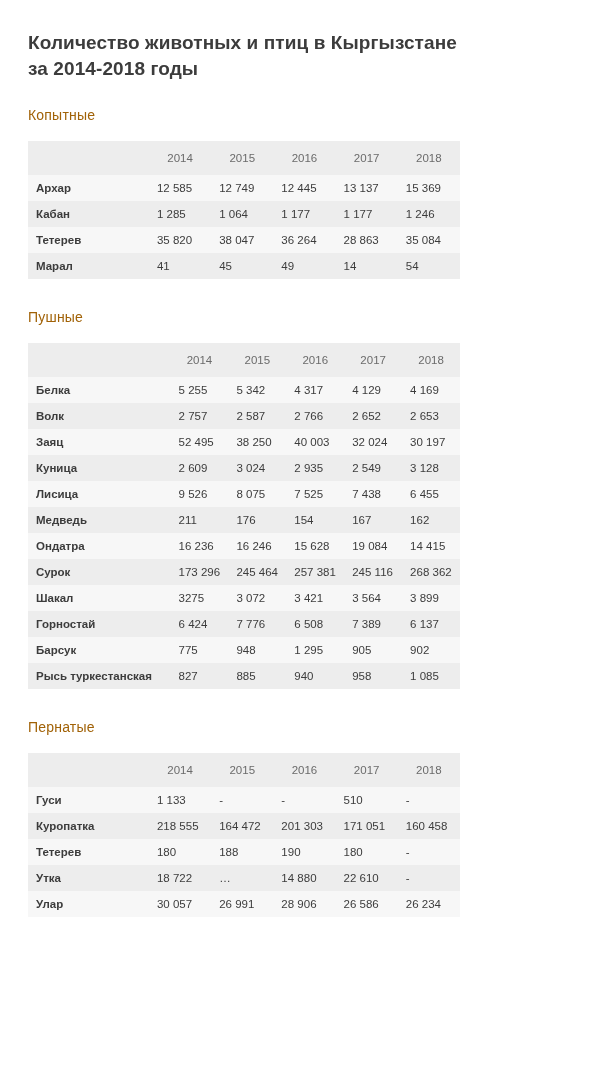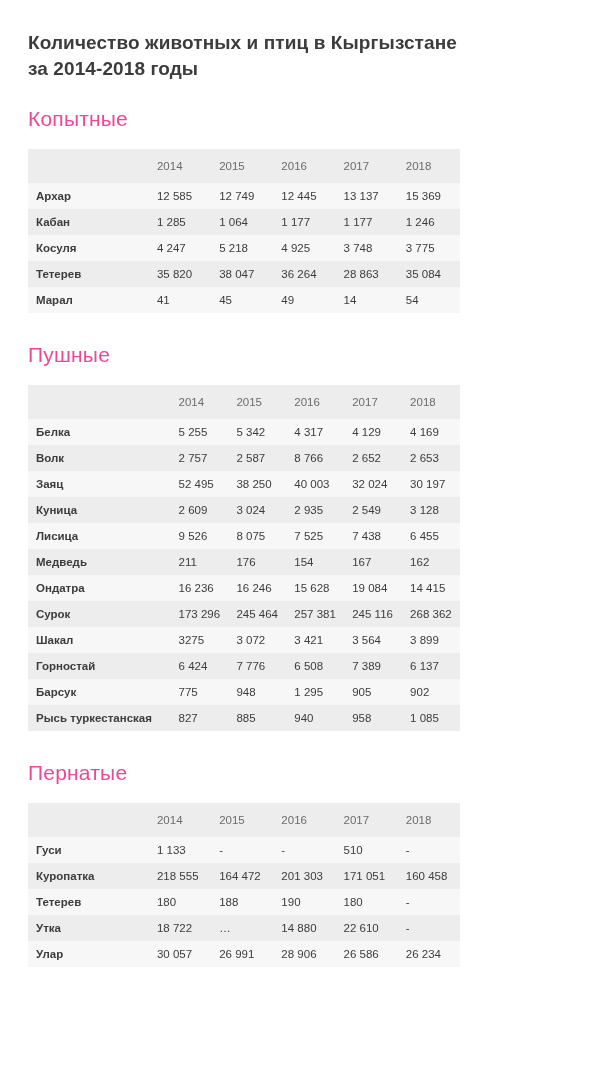--- a/index.html
+++ b/index.html
@@ -22,40 +22,40 @@
   }
   .title {
     font-size: 19px;
     font-weight: bold;
     color: #3c3c3c;
     line-height: 1.35;
     margin: 0 0 26px 0;
     letter-spacing: 0.1px;
   }
   .section-heading {
-    font-size: 21px;
+    font-size: 14px;
     font-weight: normal;
-    color: #ec4899;
+    color: #a16207;
     margin: 0 0 18px 0;
     letter-spacing: 0.2px;
   }
   .section {
     margin-bottom: 30px;
   }
   table {
     border-collapse: collapse;
     width: 100%;
     font-size: 11.5px;
     table-layout: fixed;
   }
   thead th {
     background: #ededed;
     color: #6b6b6b;
     font-weight: normal;
-    text-align: left;
+    text-align: center;
     padding: 7px 8px 7px 8px;
     font-size: 11.5px;
     height: 20px;
     vertical-align: middle;
   }
   tbody td {
     padding: 7px 8px 7px 8px;
     color: #3c3c3c;
     font-size: 11.5px;
     vertical-align: middle;
@@ -114,28 +114,20 @@
         </tr>
         <tr>
           <td class="name">Кабан</td>
           <td>1 285</td>
           <td>1 064</td>
           <td>1 177</td>
           <td>1 177</td>
           <td>1 246</td>
         </tr>
         <tr>
-          <td class="name">Косуля</td>
-          <td>4 247</td>
-          <td>5 218</td>
-          <td>4 925</td>
-          <td>3 748</td>
-          <td>3 775</td>
-        </tr>
-        <tr>
           <td class="name">Тетерев</td>
           <td>35 820</td>
           <td>38 047</td>
           <td>36 264</td>
           <td>28 863</td>
           <td>35 084</td>
         </tr>
         <tr>
           <td class="name">Марал</td>
           <td>41</td>
@@ -175,21 +167,21 @@
           <td>5 255</td>
           <td>5 342</td>
           <td>4 317</td>
           <td>4 129</td>
           <td>4 169</td>
         </tr>
         <tr>
           <td class="name">Волк</td>
           <td>2 757</td>
           <td>2 587</td>
-          <td>8 766</td>
+          <td>2 766</td>
           <td>2 652</td>
           <td>2 653</td>
         </tr>
         <tr>
           <td class="name">Заяц</td>
           <td>52 495</td>
           <td>38 250</td>
           <td>40 003</td>
           <td>32 024</td>
           <td>30 197</td>

